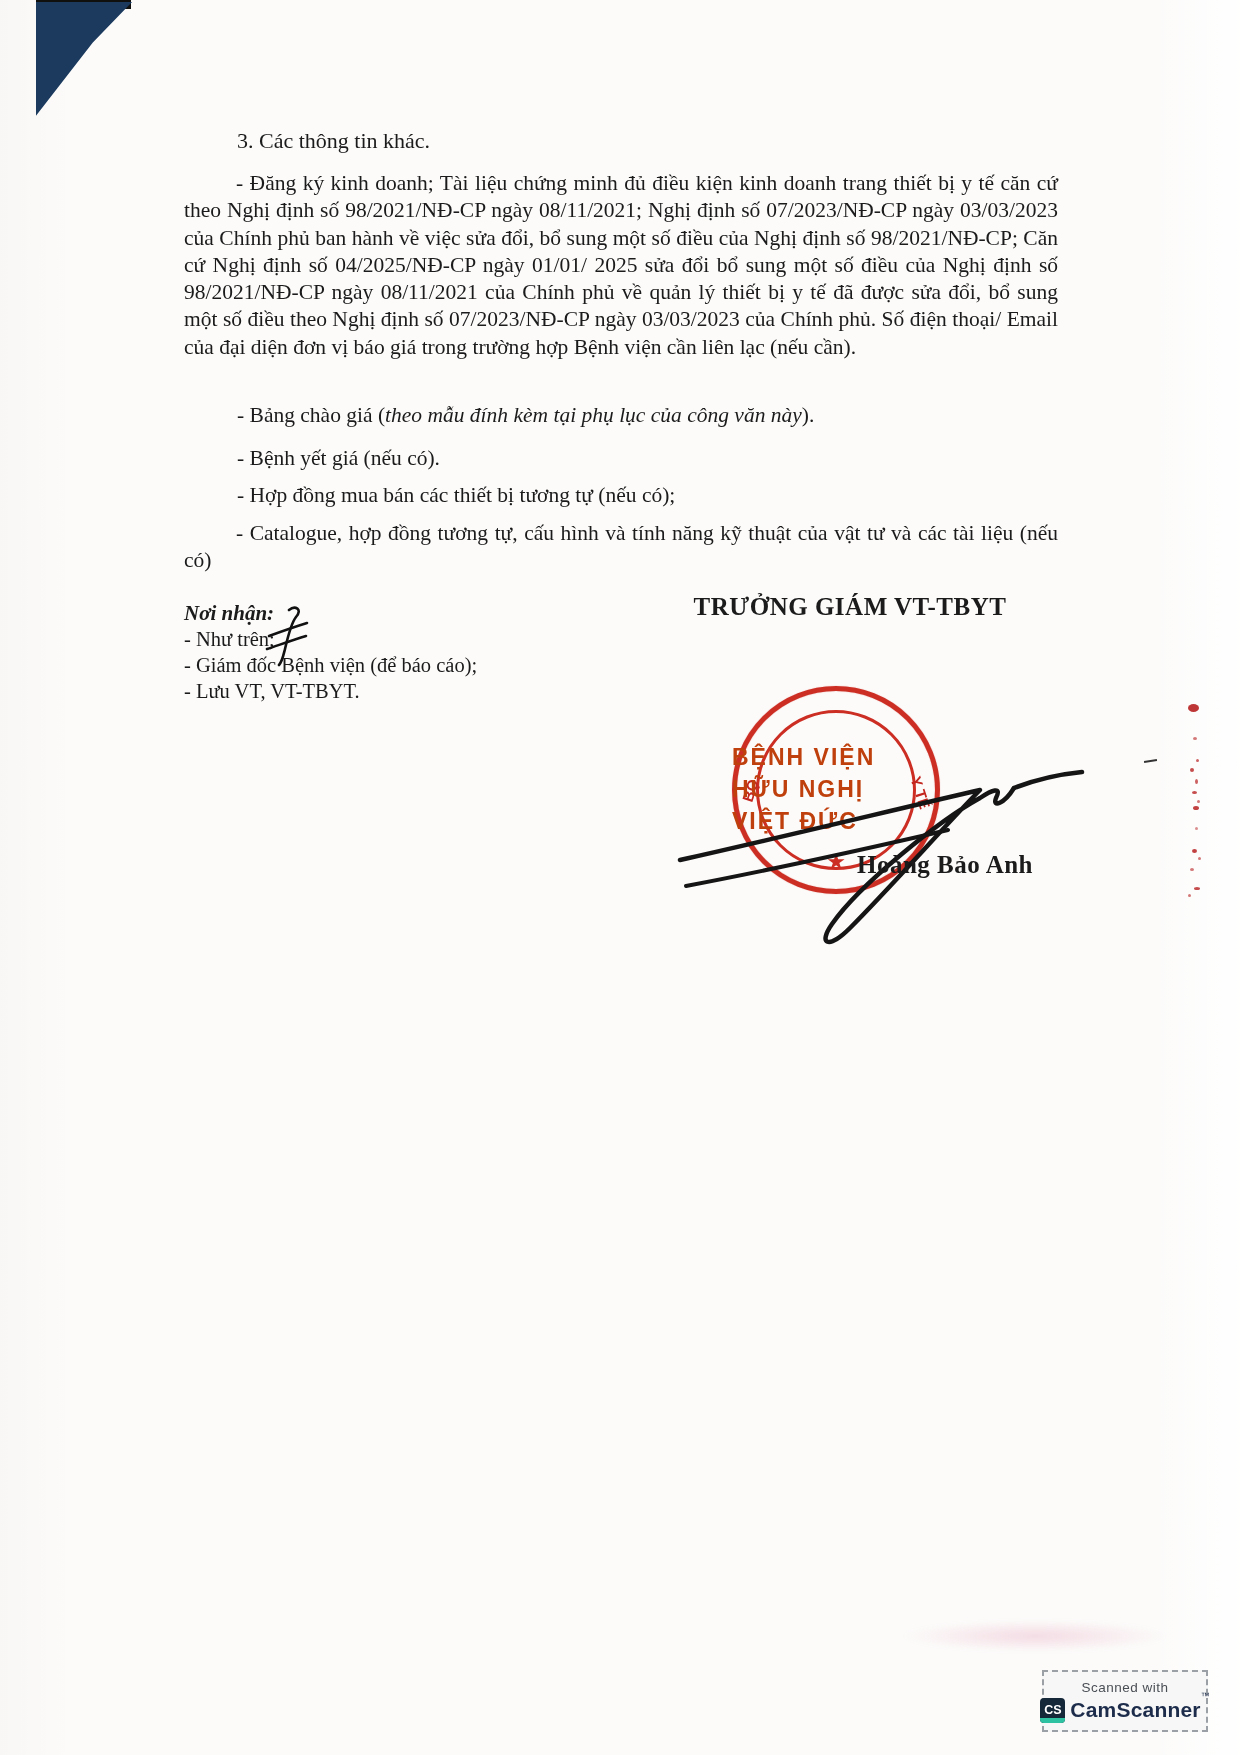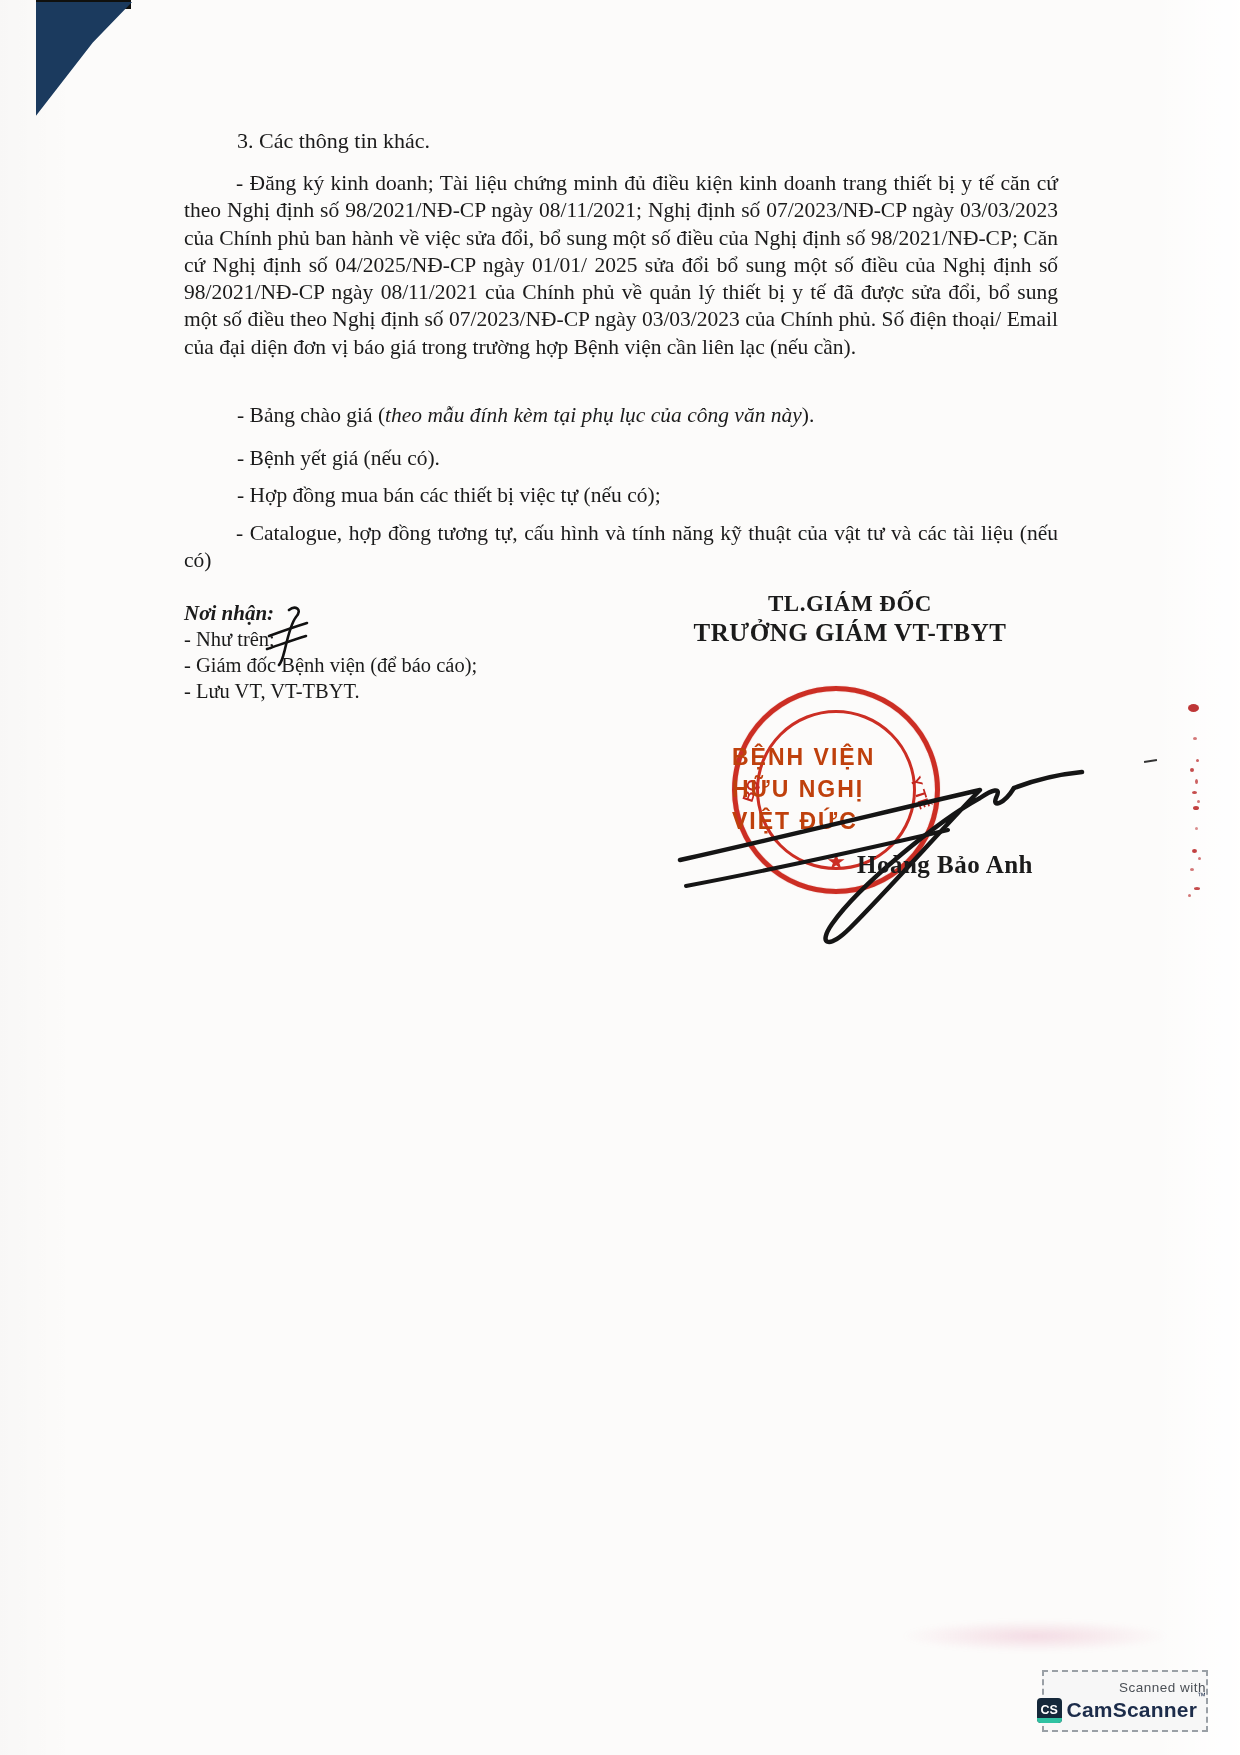--- a/index.html
+++ b/index.html
@@ -74,21 +74,21 @@
   .dash-mark{position:absolute;left:1144px;top:760px;width:13px;height:2px;background:#333;transform:rotate(-8deg);}
   .pink-smudge{
     position:absolute;left:900px;top:1620px;width:270px;height:32px;
     background:radial-gradient(ellipse at 50% 50%, rgba(216,110,150,.22), rgba(216,110,150,0) 70%);
     filter:blur(2px);
   }
   
   .badge{
     position:absolute;left:1042px;top:1670px;width:166px;height:62px;
     background:#f7f7f7;border:2px dashed #9aa0a6;box-sizing:border-box;
-    display:flex;flex-direction:column;align-items:flex-end;justify-content:center;
+    display:flex;flex-direction:column;align-items:center;justify-content:center;
     font-family:"Liberation Sans", sans-serif;gap:3px;
   }
   .badge .scanned{font-size:13.5px;color:#4a4f55;letter-spacing:.5px;}
   .badge .row{display:flex;align-items:center;gap:5px;}
   .cs-icon{
     width:25px;height:25px;border-radius:4px;background:#15283a;position:relative;
     display:flex;align-items:center;justify-content:center;
     color:#fff;font-size:12.5px;font-weight:bold;overflow:hidden;flex:0 0 auto;
   }
   .cs-icon::after{content:"";position:absolute;left:0;right:0;bottom:0;height:5px;background:#2fc2a2;}
@@ -102,38 +102,37 @@
 
 <div class="corner-black"></div>
 <div class="corner-triangle"></div>
 
 <div class="heading">3. Các thông tin khác.</div>
 
 <div class="para para-main">- Đăng ký kinh doanh; Tài liệu chứng minh đủ điều kiện kinh doanh trang thiết bị y tế căn cứ theo Nghị định số 98/2021/NĐ-CP ngày 08/11/2021; Nghị định số 07/2023/NĐ-CP ngày 03/03/2023 của Chính phủ ban hành về việc sửa đổi, bổ sung một số điều của Nghị định số 98/2021/NĐ-CP; Căn cứ Nghị định số 04/2025/NĐ-CP ngày 01/01/ 2025 sửa đổi bổ sung một số điều của Nghị định số 98/2021/NĐ-CP ngày 08/11/2021 của Chính phủ về quản lý thiết bị y tế đã được sửa đổi, bổ sung một số điều theo Nghị định số 07/2023/NĐ-CP ngày 03/03/2023 của Chính phủ. Số điện thoại/ Email của đại diện đơn vị báo giá trong trường hợp Bệnh viện cần liên lạc (nếu cần).</div>
 
 <div class="bullet b1"><span>- Bảng chào giá (</span><span class="italic">theo mẫu đính kèm tại phụ lục của công văn này</span><span>).</span></div>
 <div class="bullet b2">- Bệnh yết giá (nếu có).</div>
-<div class="bullet b3">- Hợp đồng mua bán các thiết bị việc tự (nếu có);</div>
+<div class="bullet b3">- Hợp đồng mua bán các thiết bị tương tự (nếu có);</div>
 <div class="para para-cat">- Catalogue, hợp đồng tương tự, cấu hình và tính năng kỹ thuật của vật tư và các tài liệu (nếu có)</div>
 
 <div class="recipients">
   <div class="title">Nơi nhận:</div>
   <div>- Như trên;</div>
   <div>- Giám đốc Bệnh viện (để báo cáo);</div>
   <div>- Lưu VT, VT-TBYT.</div>
 </div>
 
 <svg class="nhu-tren-mark" viewBox="0 0 52 62">
   <path d="M27,4 C33,-1 41,3 34,11 C30,16 26,30 23,43 C21,51 20,56 17,59" fill="none" stroke="#111" stroke-width="2.6" stroke-linecap="round"></path>
   <path d="M7,30 C18,26 32,21 45,17" fill="none" stroke="#111" stroke-width="2.6" stroke-linecap="round"></path>
   <path d="M5,43 C17,39 31,34 44,30" fill="none" stroke="#111" stroke-width="2.6" stroke-linecap="round"></path>
 </svg>
 
 <div class="sig-head">
-  <div class="l1">TL.GIÁM ĐỐC</div>
   <div class="l2">TRƯỞNG GIÁM VT-TBYT</div>
 </div>
 
 <div class="stamp">
   <div class="ring-outer"></div>
   <div class="ring-inner"></div>
   <div class="stamp-side side-left">BỘ</div>
   <div class="stamp-side side-right">Y TẾ</div>
   <div class="stamp-line sl1">BỆNH VIỆN</div>
   <div class="stamp-line sl2">HỮU NGHỊ</div>

